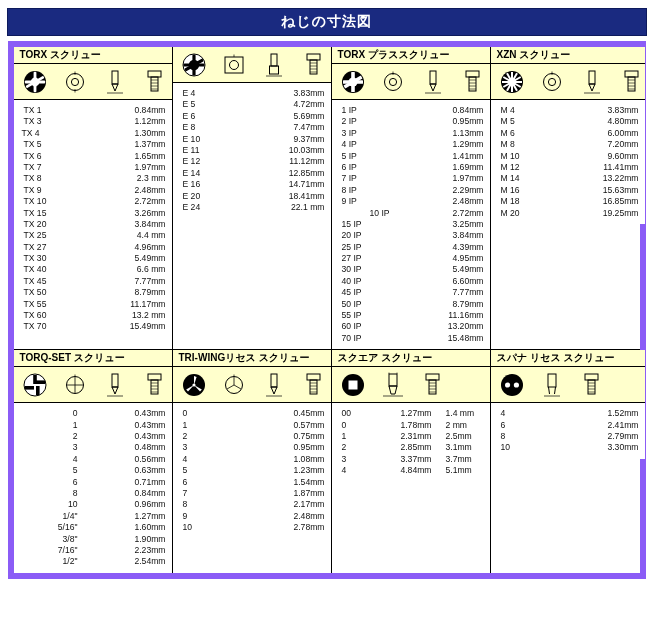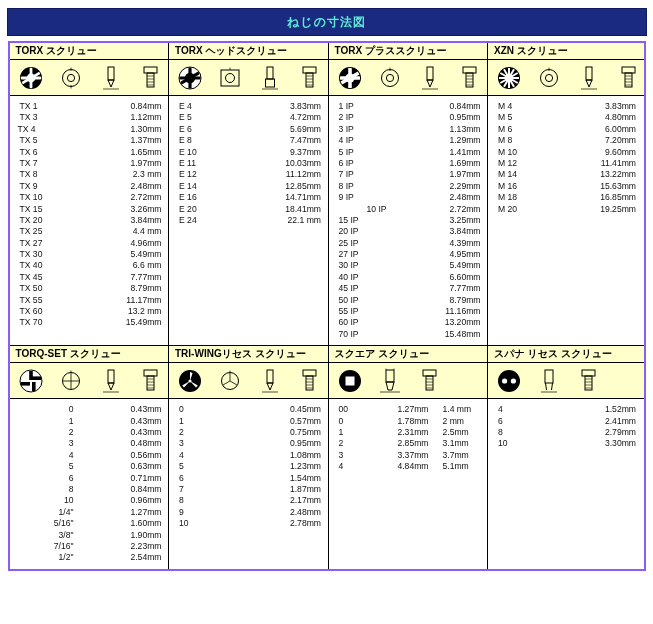--- a/index.html
+++ b/index.html
@@ -22,33 +22,33 @@
     box-sizing: border-box;
     padding: 6px 6px 6px 6px;
     position: relative;
   }
   .title-bar {
     margin: 2px auto 5px auto;
     width: 638px;
     height: 26px;
     background: #1a2a80;
     border: 1px solid #0d1a5c;
-    color: #5eead4;
+    color: #ffffff;
     display: flex;
     align-items: center;
     justify-content: center;
-    font-size: 12px;
+    font-size: 14px;
     font-weight: bold;
     letter-spacing: 1px;
     text-align: center;
   }
   .grid {
     width: 638px;
     margin: 0 auto;
-    border: 2px solid #8b5cf6;
+    border: 6px solid #8b5cf6;
     box-sizing: border-box;
   }
   .band {
     display: flex;
     border-bottom: 1px solid #000000;
   }
   .band.last { border-bottom: none; }
   .col {
     border-right: 1px solid #000000;
     box-sizing: border-box;
@@ -252,21 +252,20 @@
               <span class="c-val" style="width:80px;">13.2 mm</span>
             </div>
           <div class="row">
               <span class="c-name" style="width:78px;">TX 70</span>
               <span class="c-val" style="width:80px;">15.49mm</span>
             </div>
         </div>
       </div>
 
       <div class="col" style="width:160px;">
-        <div class="col-head">TORX ヘッドスクリュー</div>
         <div class="col-art">
           <span class="art-main">
             <svg width="24" height="24" viewBox="0 0 24 24">
               <circle cx="12" cy="12" r="11" fill="#fff" stroke="#000" stroke-width="1"></circle>
               <g fill="#000">
                 <circle cx="12" cy="12" r="5.2"></circle>
                 <rect x="10.4" y="1.5" width="3.2" height="7.5" rx="1.2"></rect>
                 <rect x="10.4" y="15" width="3.2" height="7.5" rx="1.2"></rect>
                 <rect x="1.5" y="10.4" width="7.5" height="3.2" rx="1.2"></rect>
                 <rect x="15" y="10.4" width="7.5" height="3.2" rx="1.2"></rect>

